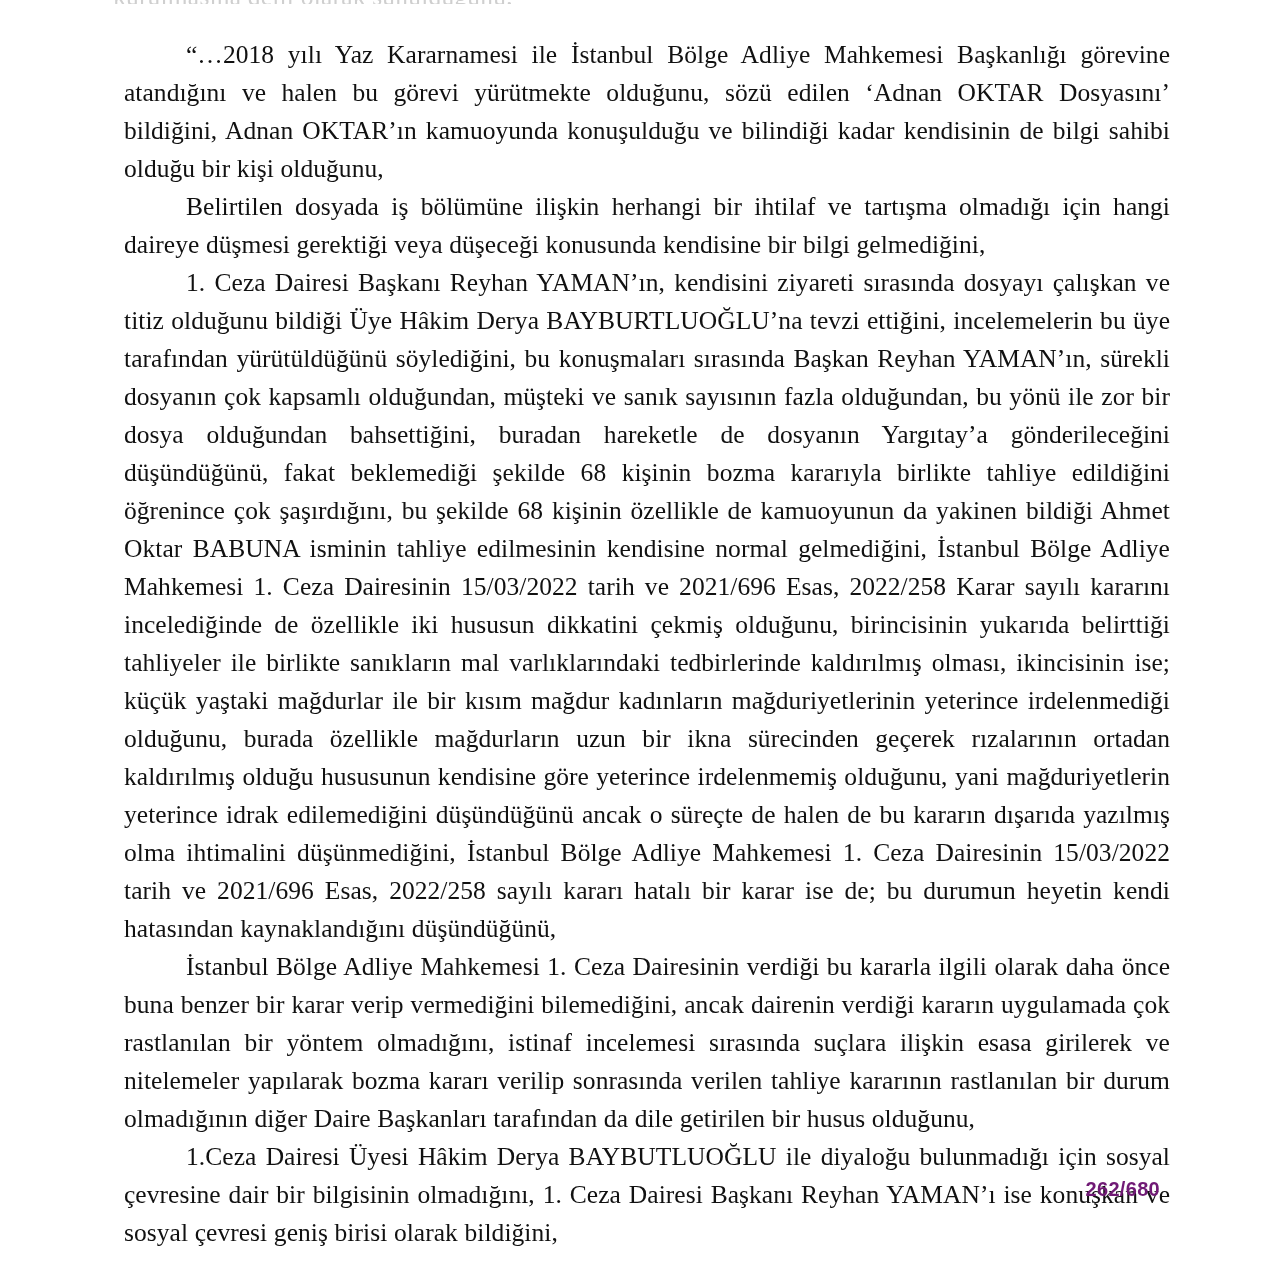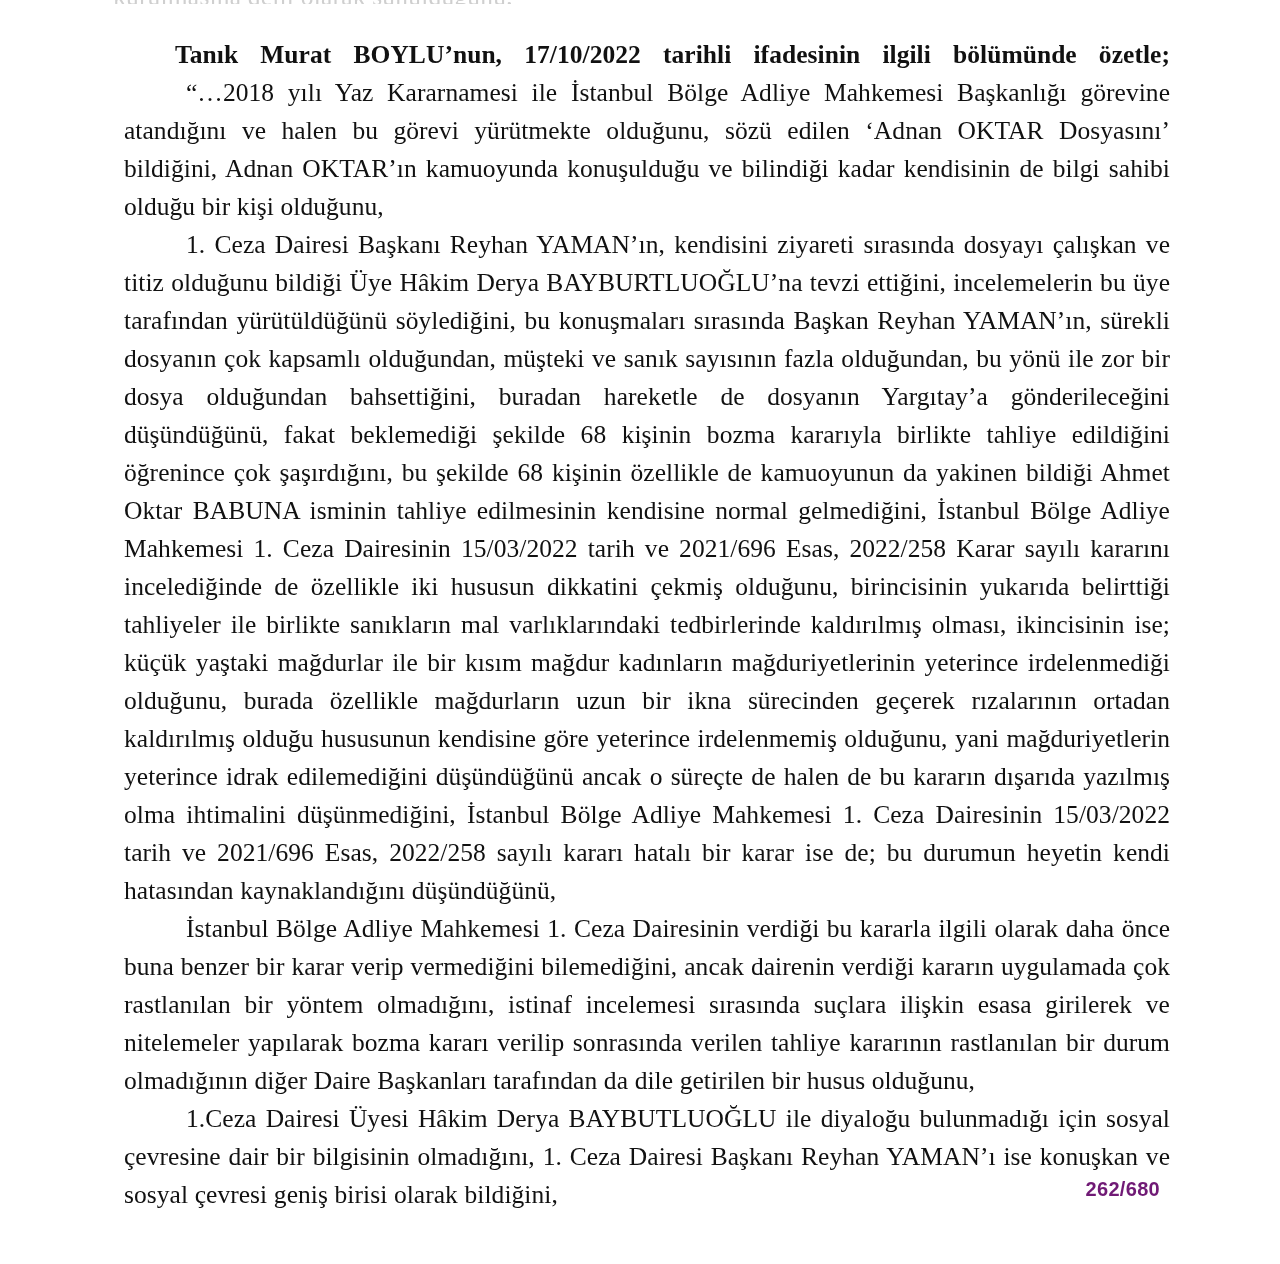--- a/index.html
+++ b/index.html
@@ -87,24 +87,24 @@
 </style>
 </head>
 <body>
 
 <div class="page">
 
   <div class="clipped-top-line">kurulmasına delil olarak sunulduğunu,</div>
 
   <div class="doc-body">
 
-    <p class="para heading-line">Tanık Murat BOYLU’nun, 17/10/2022 tarihli ifadesinin ilgili bölümünde özetle;</p>
 
     <p class="para full-justify">“…2018 yılı Yaz Kararnamesi ile İstanbul Bölge Adliye Mahkemesi Başkanlığı görevine atandığını ve halen bu görevi yürütmekte olduğunu, sözü edilen ‘Adnan OKTAR Dosyasını’ bildiğini, Adnan OKTAR’ın kamuoyunda konuşulduğu ve bilindiği kadar kendisinin de bilgi sahibi olduğu bir kişi olduğunu,</p>
 
+    <p class="para full-justify">Belirtilen dosyada iş bölümüne ilişkin herhangi bir ihtilaf ve tartışma olmadığı için hangi daireye düşmesi gerektiği veya düşeceği konusunda kendisine bir bilgi gelmediğini,</p>
 
     <p class="para full-justify">1. Ceza Dairesi Başkanı Reyhan YAMAN’ın, kendisini ziyareti sırasında dosyayı çalışkan ve titiz olduğunu bildiği Üye Hâkim Derya BAYBURTLUOĞLU’na tevzi ettiğini, incelemelerin bu üye tarafından yürütüldüğünü söylediğini, bu konuşmaları sırasında Başkan Reyhan YAMAN’ın, sürekli dosyanın çok kapsamlı olduğundan, müşteki ve sanık sayısının fazla olduğundan, bu yönü ile zor bir dosya olduğundan bahsettiğini, buradan hareketle de dosyanın Yargıtay’a gönderileceğini düşündüğünü, fakat beklemediği şekilde 68 kişinin bozma kararıyla birlikte tahliye edildiğini öğrenince çok şaşırdığını, bu şekilde 68 kişinin özellikle de kamuoyunun da yakinen bildiği Ahmet Oktar BABUNA isminin tahliye edilmesinin kendisine normal gelmediğini, İstanbul Bölge Adliye Mahkemesi 1. Ceza Dairesinin 15/03/2022 tarih ve 2021/696 Esas, 2022/258 Karar sayılı kararını incelediğinde de özellikle iki hususun dikkatini çekmiş olduğunu, birincisinin yukarıda belirttiği tahliyeler ile birlikte sanıkların mal varlıklarındaki tedbirlerinde kaldırılmış olması, ikincisinin ise; küçük yaştaki mağdurlar ile bir kısım mağdur kadınların mağduriyetlerinin yeterince irdelenmediği olduğunu, burada özellikle mağdurların uzun bir ikna sürecinden geçerek rızalarının ortadan kaldırılmış olduğu hususunun kendisine göre yeterince irdelenmemiş olduğunu, yani mağduriyetlerin yeterince idrak edilemediğini düşündüğünü ancak o süreçte de halen de bu kararın dışarıda yazılmış olma ihtimalini düşünmediğini, İstanbul Bölge Adliye Mahkemesi 1. Ceza Dairesinin 15/03/2022 tarih ve 2021/696 Esas, 2022/258 sayılı kararı hatalı bir karar ise de; bu durumun heyetin kendi hatasından kaynaklandığını düşündüğünü,</p>
 
     <p class="para full-justify">İstanbul Bölge Adliye Mahkemesi 1. Ceza Dairesinin verdiği bu kararla ilgili olarak daha önce buna benzer bir karar verip vermediğini bilemediğini, ancak dairenin verdiği kararın uygulamada çok rastlanılan bir yöntem olmadığını, istinaf incelemesi sırasında suçlara ilişkin esasa girilerek ve nitelemeler yapılarak bozma kararı verilip sonrasında verilen tahliye kararının rastlanılan bir durum olmadığının diğer Daire Başkanları tarafından da dile getirilen bir husus olduğunu,</p>
 
     <p class="para full-justify">1.Ceza Dairesi Üyesi Hâkim Derya BAYBUTLUOĞLU ile diyaloğu bulunmadığı için sosyal çevresine dair bir bilgisinin olmadığını, 1. Ceza Dairesi Başkanı Reyhan YAMAN’ı ise konuşkan ve sosyal çevresi geniş birisi olarak bildiğini,</p>
 
   </div>
 
   <div class="page-number">262/680</div>

